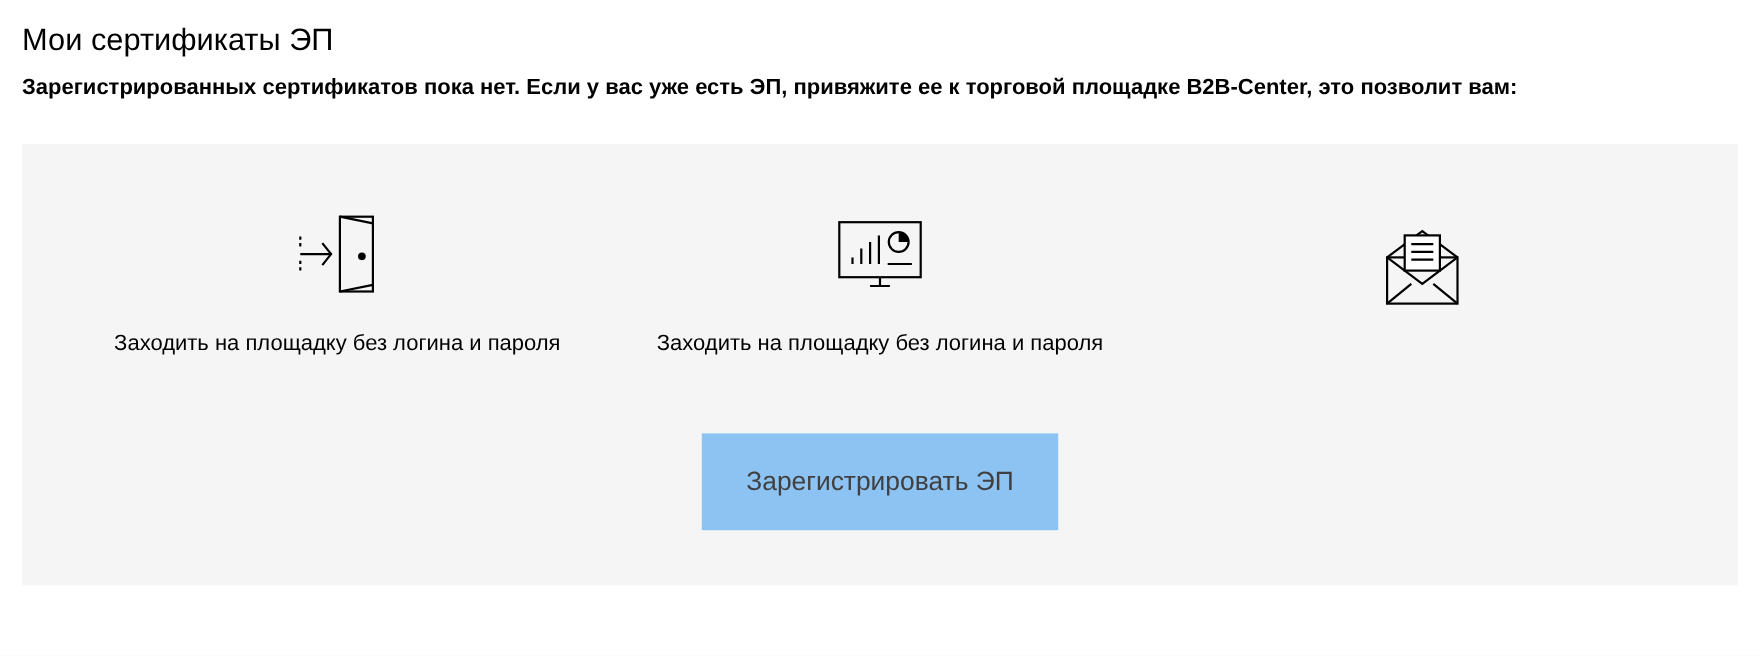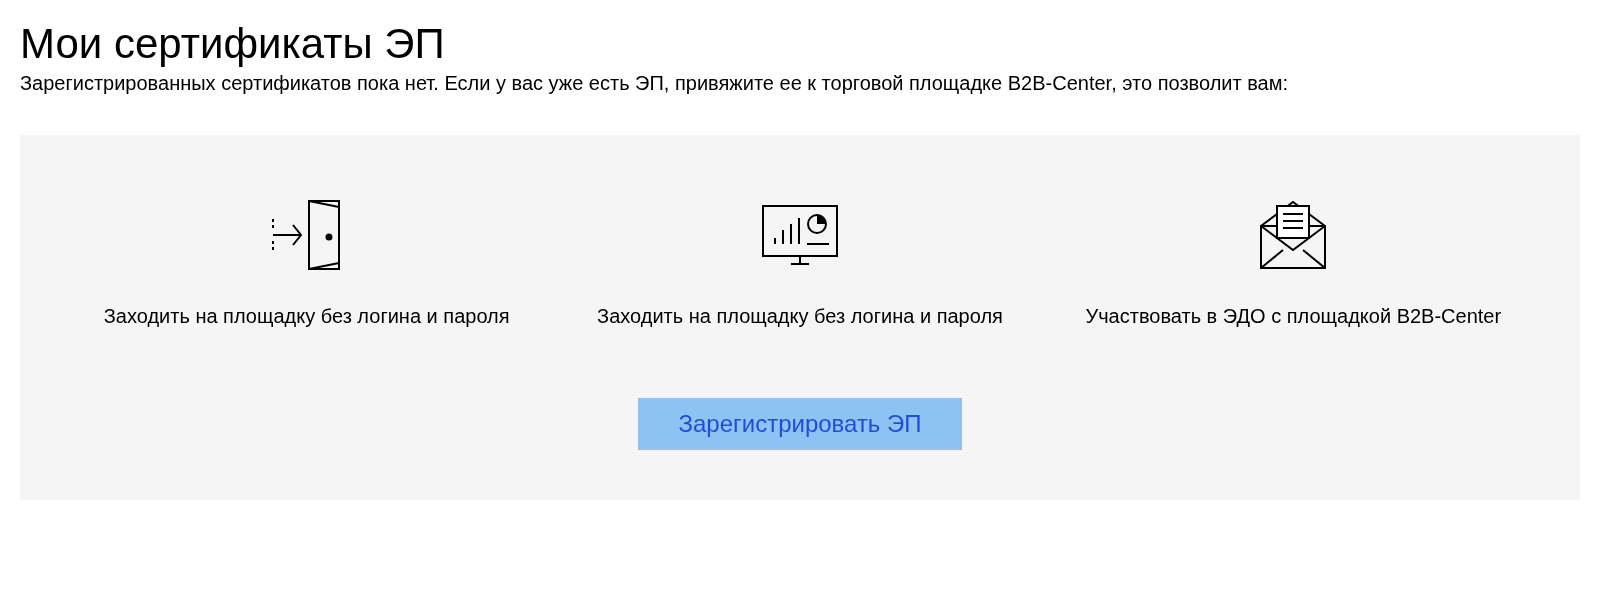--- a/index.html
+++ b/index.html
@@ -7,27 +7,27 @@
       padding: 0;
       box-sizing: border-box;
     }
     body {
       font-family: Arial, Helvetica, sans-serif;
       color: #000;
       background: #fff;
       padding: 20px;
     }
     .page-title {
-      font-size: 42px;
+      font-size: 28px;
       font-weight: 400;
-      margin-bottom: 4px;
+      margin-bottom: 16px;
     }
     .page-subtitle {
       font-size: 20px;
-      font-weight: 400;
+      font-weight: 700;
       margin-bottom: 40px;
     }
     .benefits-panel {
       background: #f5f5f5;
       padding: 60px 40px 50px 40px;
     }
     .benefits-row {
       display: flex;
       justify-content: space-around;
       align-items: center;
@@ -50,23 +50,23 @@
     .benefit-text {
       font-size: 20px;
     }
     .cta-wrap {
       display: flex;
       justify-content: center;
     }
     .cta-button {
       background: #8dc3f2;
       border: none;
-      padding: 12px 40px;
+      padding: 30px 40px;
       font-size: 24px;
-      color: #1d4ed8;
+      color: #404040;
       cursor: pointer;
       font-family: inherit;
     }
   </style>
 </head>
 <body>
 
 <h1 class="page-title">Мои сертификаты ЭП</h1>
 <p class="page-subtitle">Зарегистрированных сертификатов пока нет. Если у вас уже есть ЭП, привяжите ее к торговой площадке B2B-Center, это позволит вам:</p>
 
@@ -114,21 +114,20 @@
           <polyline points="10,30 42,54 74,30"></polyline>
           <polyline points="10,30 42,6 74,30"></polyline>
           <rect x="26" y="10" width="32" height="32" fill="#fff"></rect>
           <line x1="32" y1="18" x2="52" y2="18"></line>
           <line x1="32" y1="25" x2="52" y2="25"></line>
           <line x1="32" y1="32" x2="52" y2="32"></line>
           <line x1="10" y1="72" x2="32" y2="54"></line>
           <line x1="74" y1="72" x2="52" y2="54"></line>
         </svg>
       </div>
-      <div class="benefit-text">Участвовать в ЭДО с площадкой B2B-Center</div>
     </div>
 
   </div>
 
   <div class="cta-wrap">
     <button class="cta-button">Зарегистрировать ЭП</button>
   </div>
 </div>
 
 </body></html>

